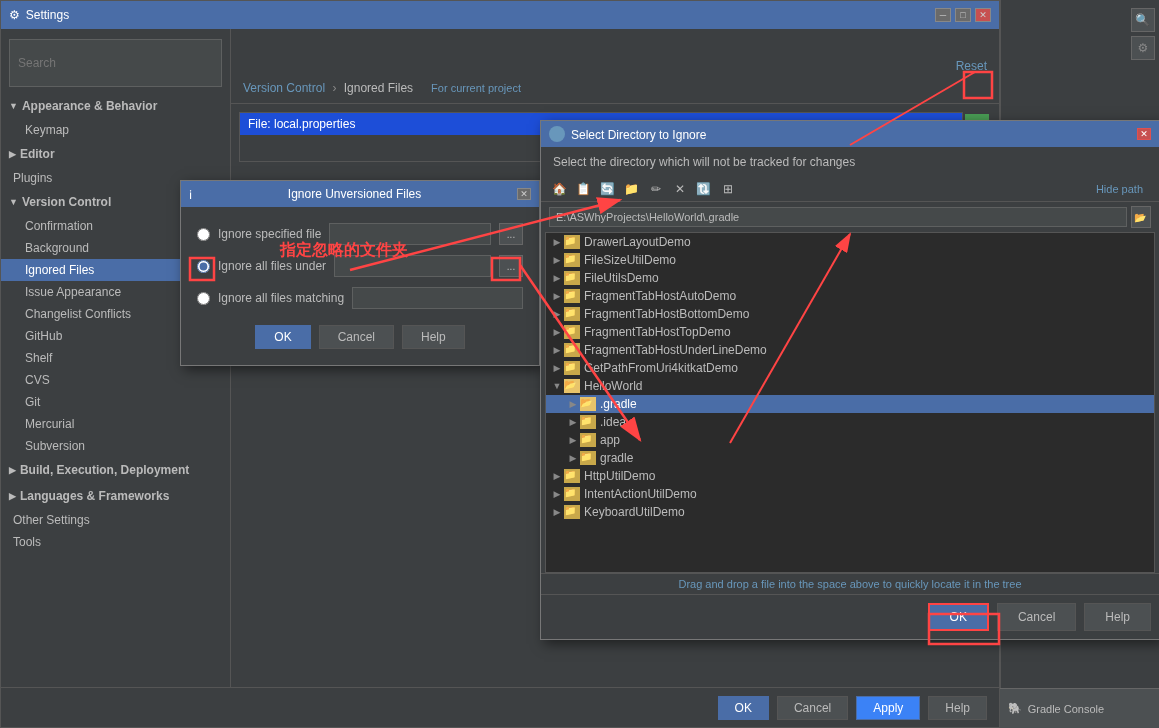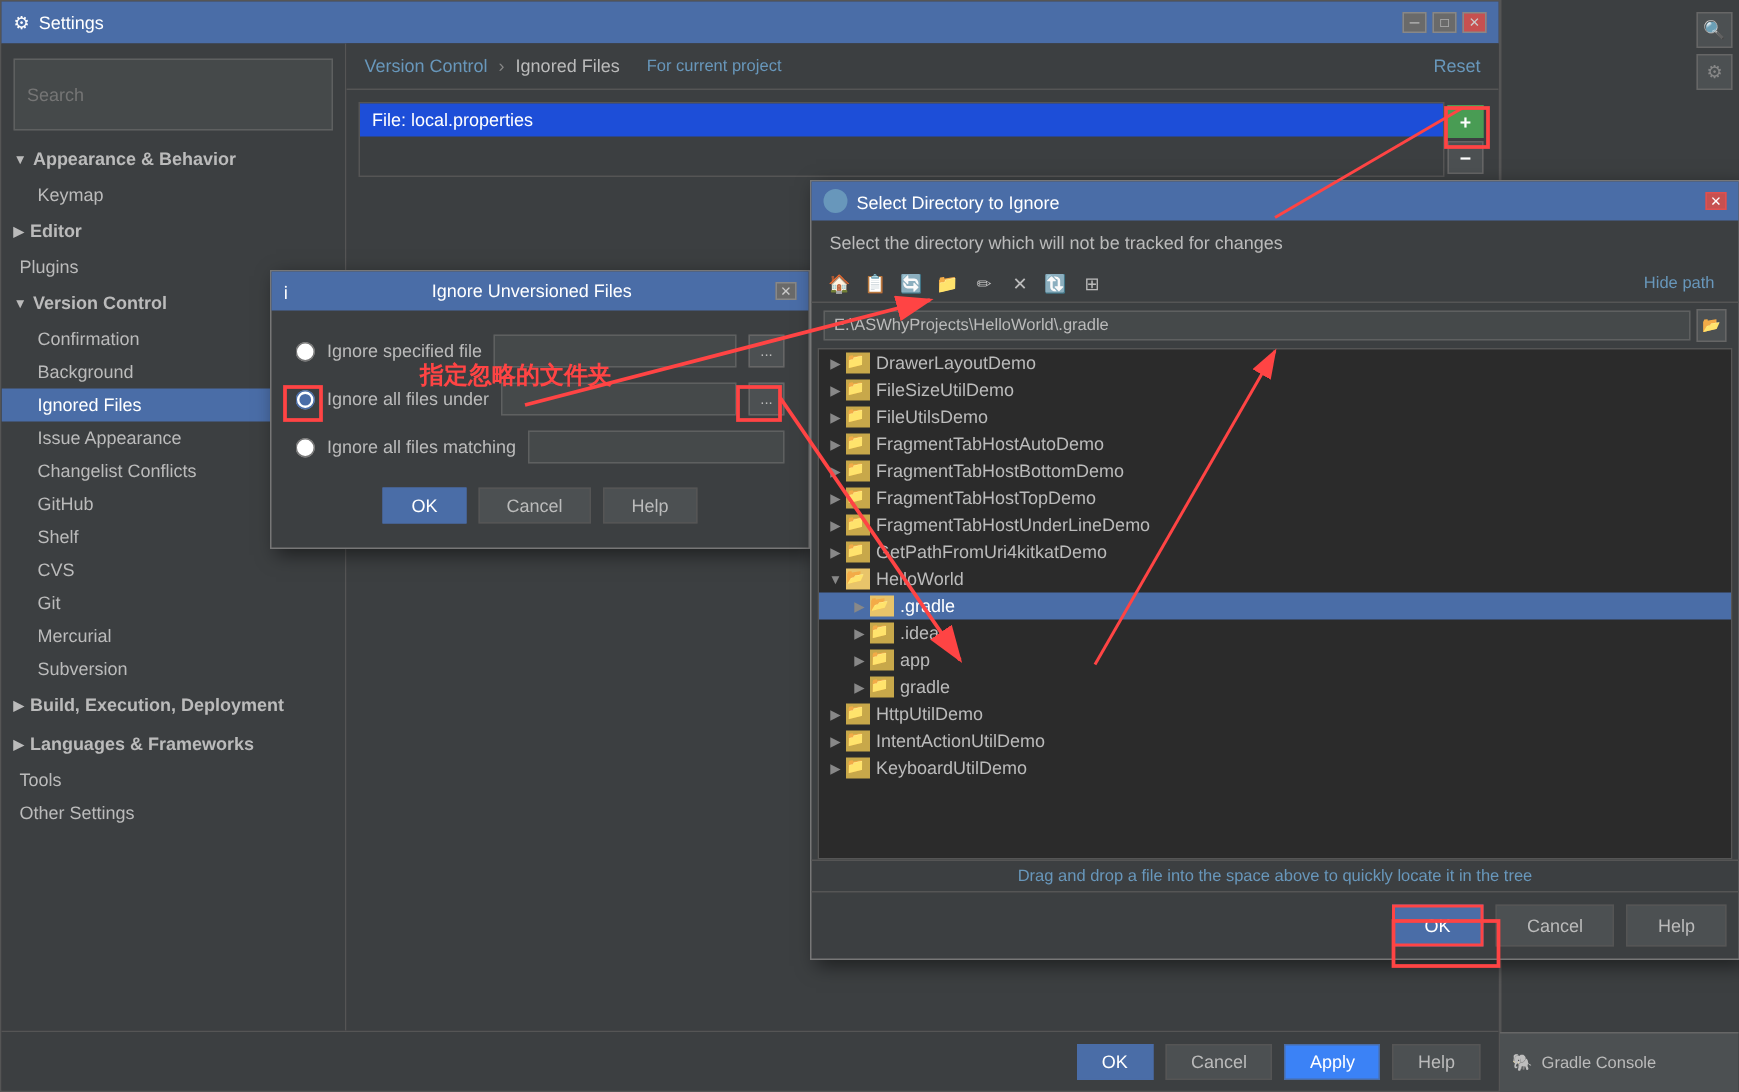--- a/index.html
+++ b/index.html
@@ -581,32 +581,32 @@
         <span>Build, Execution, Deployment</span>
       </div>
 
       
       <div class="sidebar-item section-header collapsed">
         <span>Languages &amp; Frameworks</span>
       </div>
 
       
       <div class="sidebar-item">
-        <span>Tools</span>
+        <span>Other Settings</span>
       </div>
 
       
       <div class="sidebar-item">
-        <span>Other Settings</span>
+        <span>Tools</span>
       </div>
     </div>
 
     <div class="main-content">
       <div class="breadcrumb-bar">
-        <div style="display:flex; align-items:center; gap:6px;">
+        <div style="display:flex; align-items:center; gap:6px;margin-top:44px;">
           <span class="breadcrumb">
             <span>Version Control</span>
             <span class="sep"> › </span>
             <span class="current">Ignored Files</span>
           </span>
           <span class="project-link">For current project</span>
         </div>
         <span class="reset-btn">Reset</span>
       </div>
 

